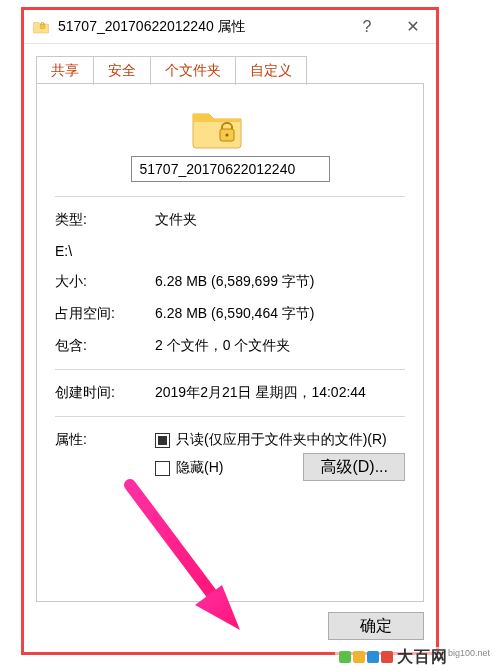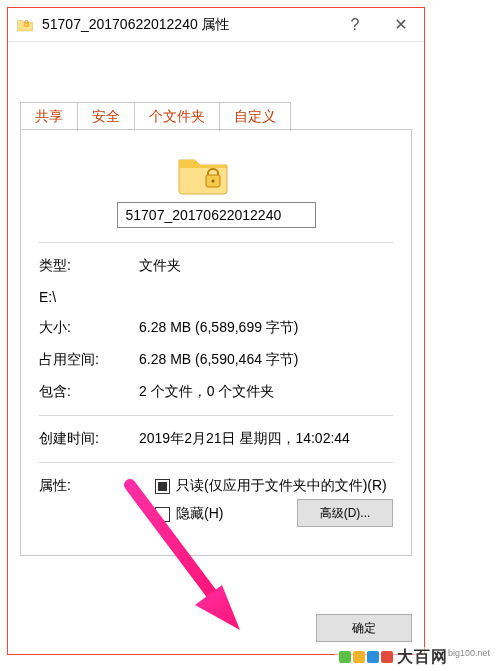--- a/index.html
+++ b/index.html
@@ -10,28 +10,27 @@
     font-family: "Microsoft YaHei", "Segoe UI", Tahoma, sans-serif;
     font-size: 14px;
     color: #000;
     background: #fff;
     position: relative;
     overflow: hidden;
   }
   .window {
     width: 418px;
     height: 648px;
-    border: 1px solid #ef4444;
+    border: 3px solid #ef4444;
     position: absolute;
-    left: 7px;
+    left: 21px;
     top: 7px;
     background: #fff;
     display: flex;
     flex-direction: column;
-    gap: 48px;
   }
   .titlebar {
     height: 34px;
     background: #fff;
     display: flex;
     align-items: center;
     padding: 0 0 0 8px;
     border-bottom: 1px solid #e5e5e5;
   }
   .titlebar-icon {
@@ -117,21 +116,20 @@
   }
   .kv .k { width: 100px; flex: 0 0 100px; }
   .kv .v { flex: 1; }
   .attr-block { display: flex; }
   .attr-left { width: 100px; flex: 0 0 100px; }
   .attr-right { flex: 1; }
   .chk-row {
     display: flex;
     align-items: center;
     margin-bottom: 10px;
-    margin-left: 16px;
   }
   .chk {
     width: 15px; height: 15px;
     border: 1px solid #333;
     margin-right: 6px;
     display: inline-flex;
     align-items: center;
     justify-content: center;
     background: #fff;
   }
@@ -143,21 +141,21 @@
   .adv-row {
     display: flex;
     justify-content: flex-end;
     margin-top: -34px;
   }
   .btn {
     min-width: 96px;
     height: 28px;
     border: 1px solid #adadad;
     background: #e1e1e1;
-    font-size: 12px;
+    font-size: 16px;
     font-family: inherit;
     padding: 2px 16px;
     text-align: center;
   }
   .button-row {
     display: flex;
     justify-content: flex-end;
     gap: 10px;
     padding: 10px 12px 12px 0;
   }

